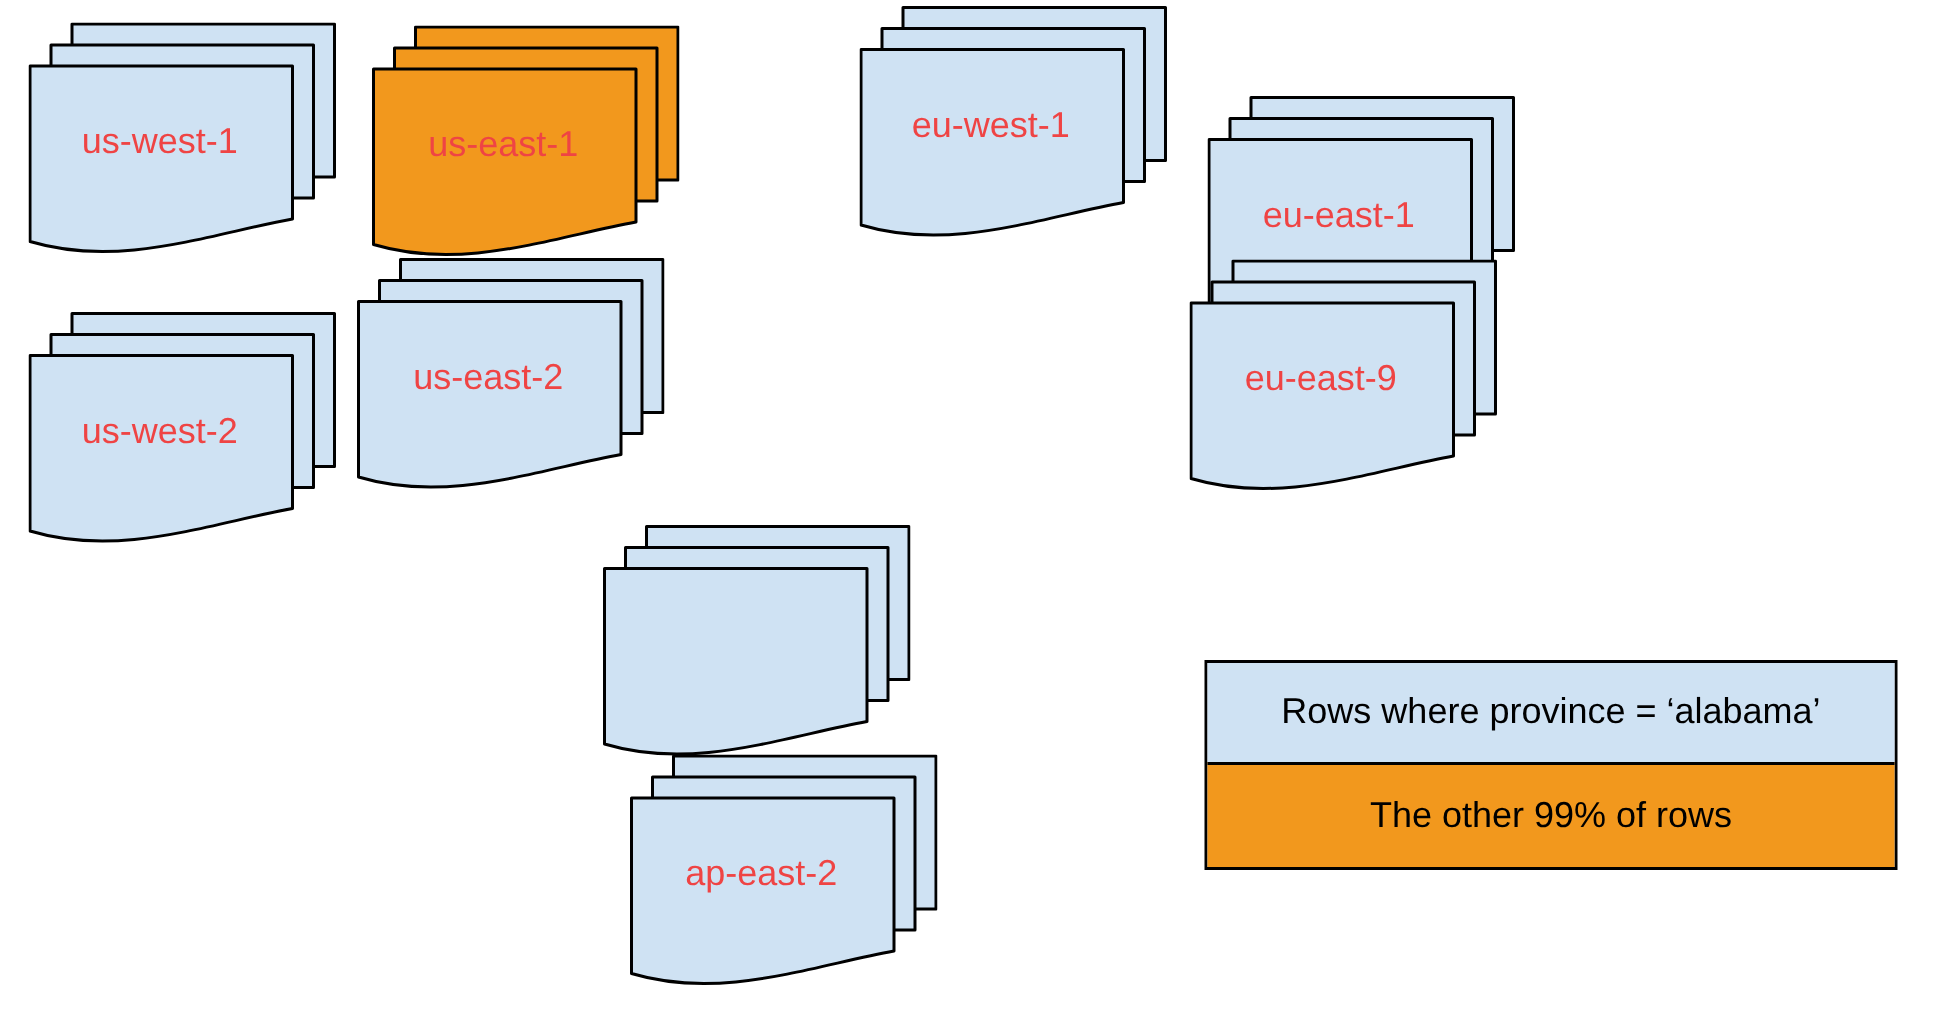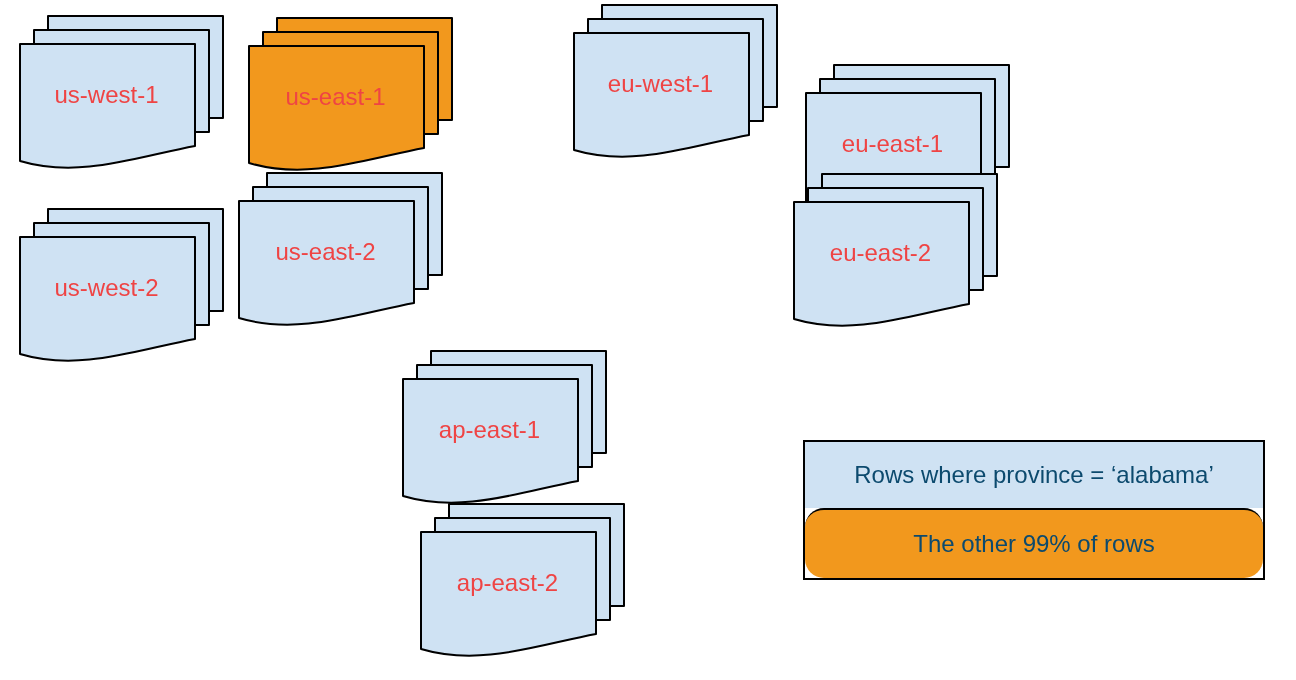--- a/index.html
+++ b/index.html
@@ -31,24 +31,24 @@
   }
   .legend {
     position: absolute;
     left: 803px; top: 440px;
     width: 458px; height: 136px;
     border: 2px solid var(--outline, #000000);
   }
   .legend-row {
     height: 66px;
     display: flex; align-items: center; justify-content: center;
-    font-size: 24px; color: #0c4a6e;
+    font-size: 24px; color: #000000;
   }
   .legend-row.blue { background: var(--region-blue, #cfe2f3); }
-  .legend-row.orange { background: var(--highlight-orange, #f2981d); border-top: 2px solid var(--outline, #000000); height: 68px; border-radius: 19px; }
+  .legend-row.orange { background: var(--highlight-orange, #f2981d); border-top: 2px solid var(--outline, #000000); height: 68px; }
 </style>
 </head>
 <body>
 
 <div class="canvas">
 
   <div class="stack" style="left:19px;top:15px;">
     <svg width="205" height="160" viewBox="0 0 205 160">
       <rect class="sheet" x="29" y="1" width="175" height="102"></rect>
       <rect class="sheet" x="15" y="15" width="175" height="102"></rect>
@@ -102,30 +102,29 @@
     <span class="stack-label">us-east-2</span>
   </div>
 
 
   <div class="stack" style="left:793px;top:173px;">
     <svg width="205" height="160" viewBox="0 0 205 160">
       <rect class="sheet" x="29" y="1" width="175" height="102"></rect>
       <rect class="sheet" x="15" y="15" width="175" height="102"></rect>
       <path class="sheet" d="M1,29 H176 V131 C121,141 61,164 1,146 Z"></path>
     </svg>
-    <span class="stack-label">eu-east-2</span>
+    <span class="stack-label">eu-east-9</span>
   </div>
 
   <div class="stack" style="left:402px;top:350px;">
     <svg width="205" height="160" viewBox="0 0 205 160">
       <rect class="sheet" x="29" y="1" width="175" height="102"></rect>
       <rect class="sheet" x="15" y="15" width="175" height="102"></rect>
       <path class="sheet" d="M1,29 H176 V131 C121,141 61,164 1,146 Z"></path>
     </svg>
-    <span class="stack-label">ap-east-1</span>
   </div>
 
   <div class="stack" style="left:388px;top:503px;margin-left:32px;">
     <svg width="205" height="160" viewBox="0 0 205 160">
       <rect class="sheet" x="29" y="1" width="175" height="102"></rect>
       <rect class="sheet" x="15" y="15" width="175" height="102"></rect>
       <path class="sheet" d="M1,29 H176 V131 C121,141 61,164 1,146 Z"></path>
     </svg>
     <span class="stack-label">ap-east-2</span>
   </div>

